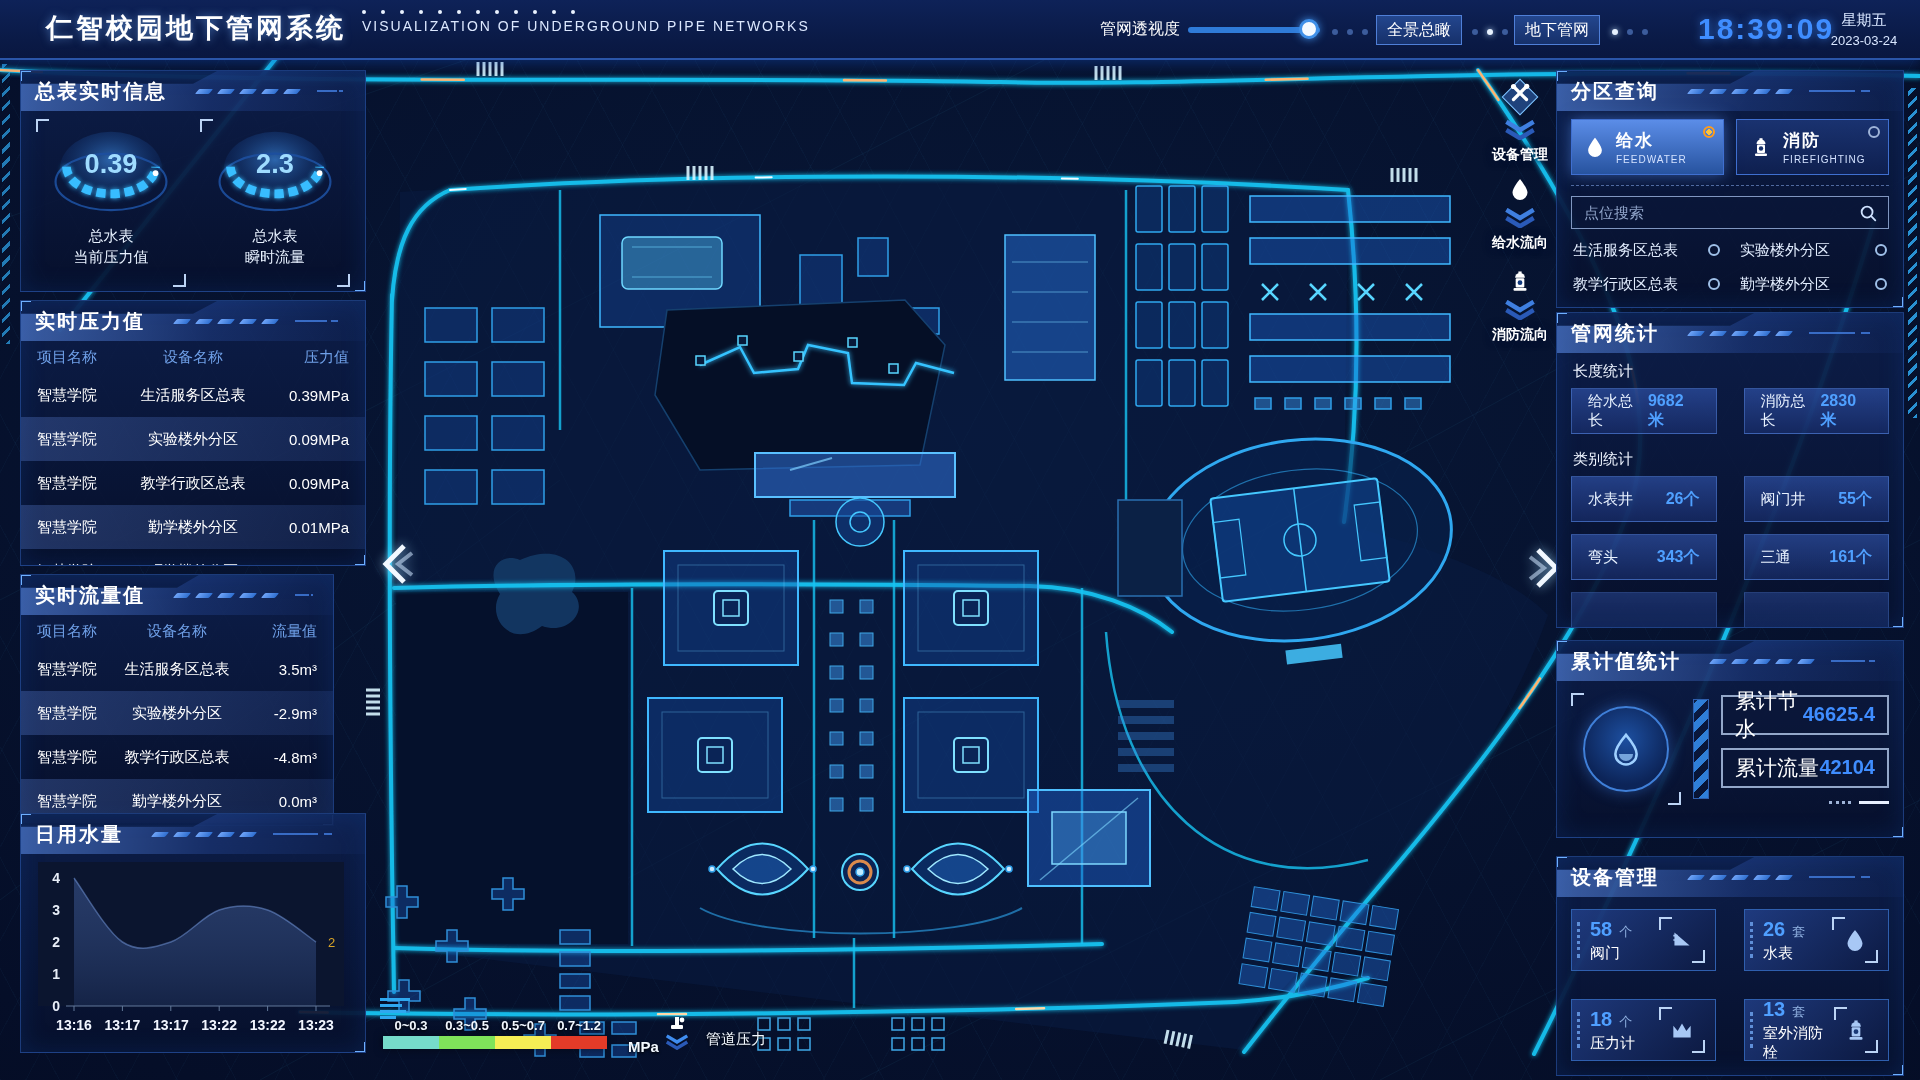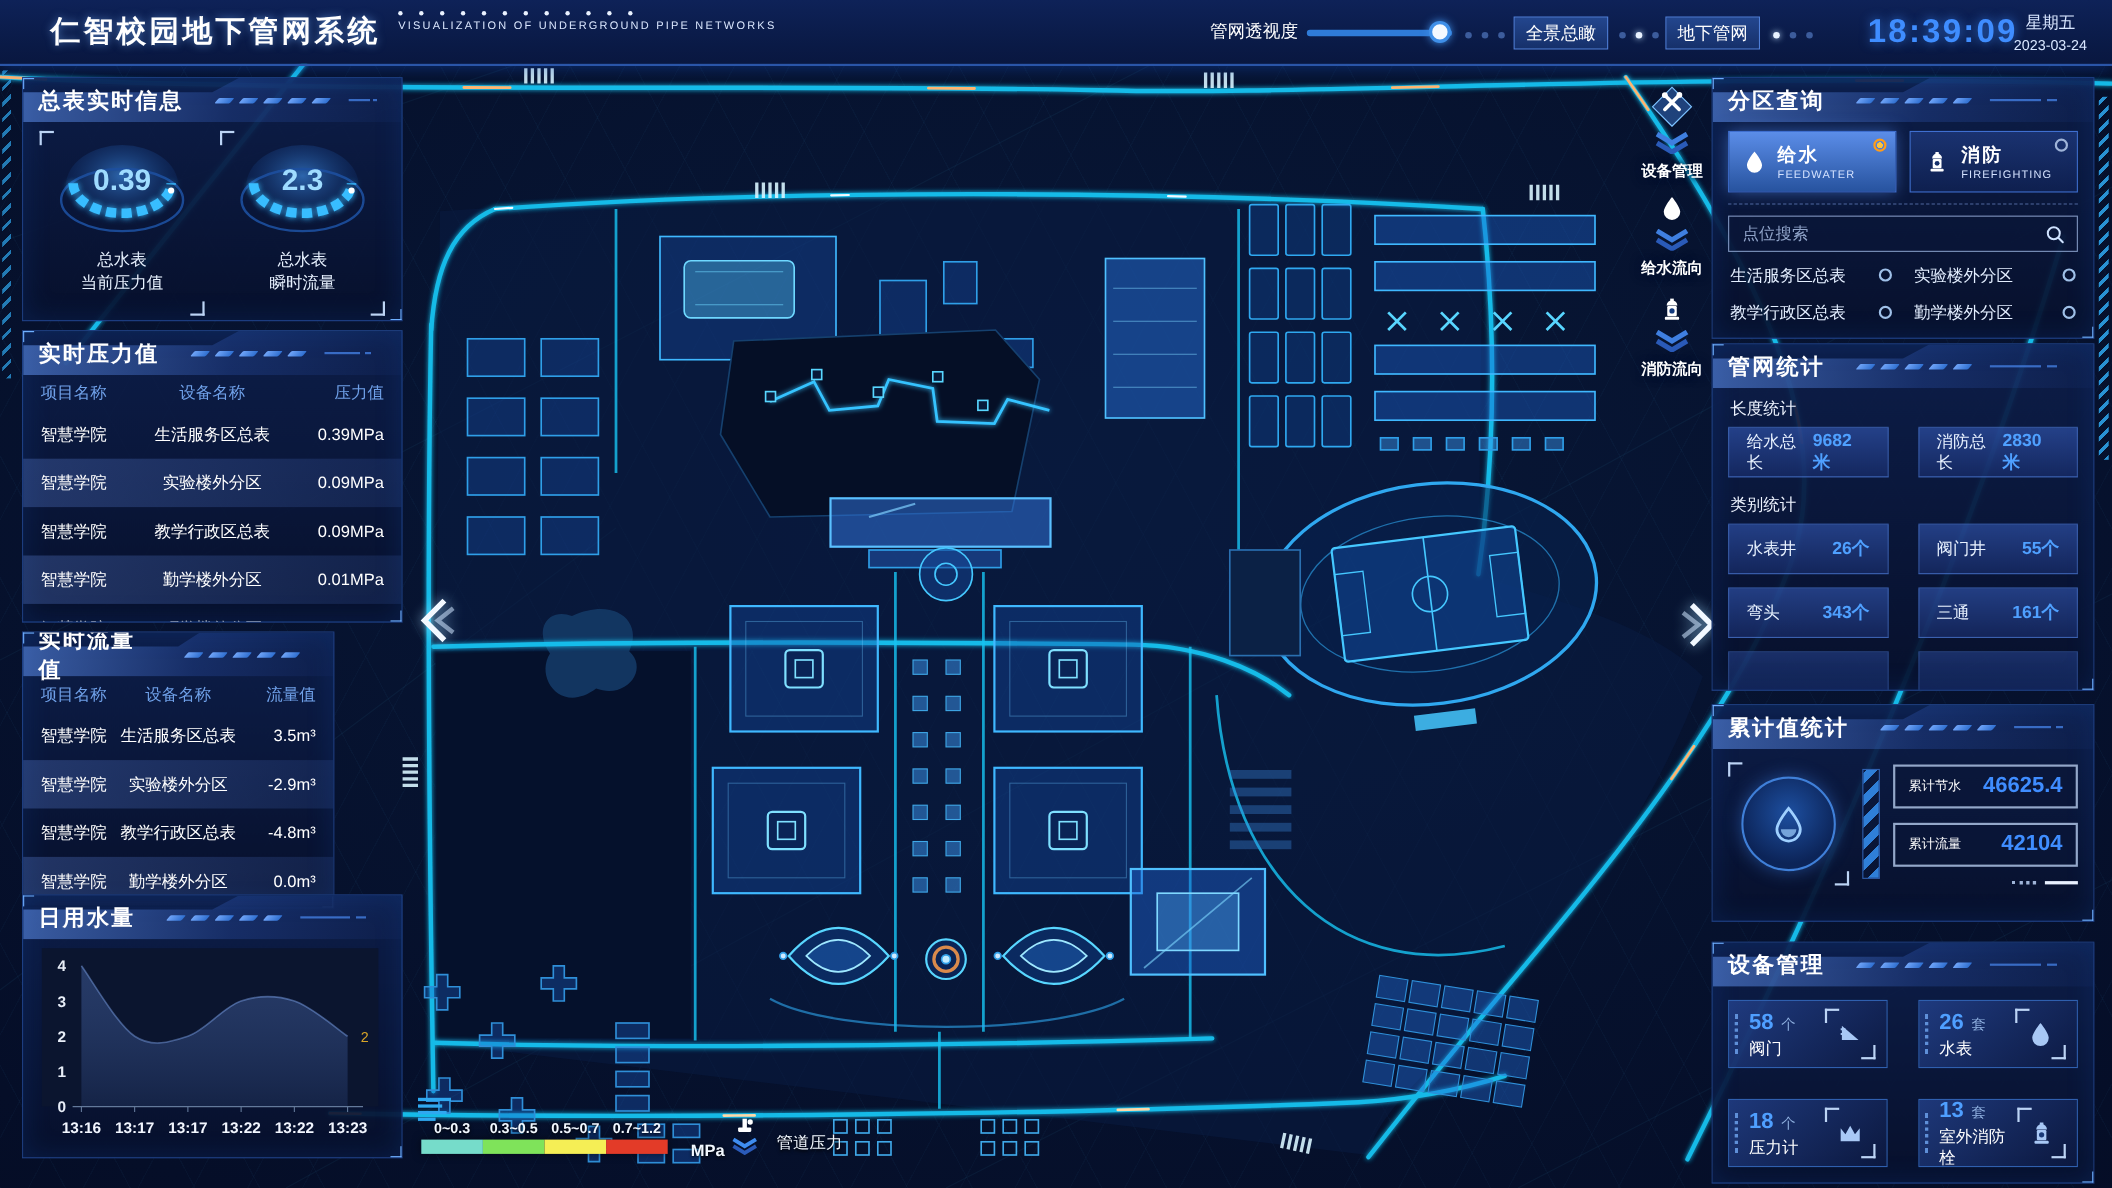--- a/index.html
+++ b/index.html
@@ -11,21 +11,21 @@
       radial-gradient(120% 120% at 50% 40%, #081838 0%, #050e28 60%, #03091d 100%);}
   
   #topbar{position:absolute;left:0;top:0;width:1920px;height:60px;z-index:6;
     background:linear-gradient(180deg,#0e2258 0%,#0a1a46 70%,#091740 100%);
     border-bottom:2px solid #2a55a8;box-shadow:0 2px 14px rgba(20,80,200,.45);}
   .title-wrap{position:absolute;left:46px;top:10px;display:flex;align-items:flex-start;gap:16px;}
   .app-title{color:#fff;font-size:27px;font-weight:bold;letter-spacing:3px;text-shadow:0 0 8px rgba(120,180,255,.6);}
   .sub-col{display:flex;flex-direction:column;gap:4px;padding-bottom:3px;}
   .dots-row{display:flex;gap:15px;}
   .dots-row i{width:4px;height:4px;border-radius:50%;background:#eaf2ff;}
-  .app-sub{color:#dce8ff;font-size:10px;letter-spacing:2px;}
+  .app-sub{color:#dce8ff;font-size:14px;letter-spacing:2px;}
   .hlabel{position:absolute;left:1100px;top:19px;color:#fff;font-size:16px;}
   .hslider{position:absolute;left:1188px;top:27px;width:132px;height:6px;border-radius:3px;background:#2f7bd8;}
   .hknob{position:absolute;top:-8px;width:20px;height:20px;margin-left:-10px;border-radius:50%;
     background:#f4f9ff;border:3px solid #3f8fe8;box-shadow:0 0 8px #3f8fe8;}
   .hdots{position:absolute;top:29px;display:flex;gap:9px;}
   .hdots i{width:6px;height:6px;border-radius:50%;background:#3c5c9c;}
   .hdots i.lit{background:#e8f2ff;box-shadow:0 0 6px #bfe0ff;}
   .hbtn{position:absolute;top:15px;height:30px;padding:0 10px;display:flex;align-items:center;
     background:linear-gradient(180deg,#23468e,#16306a);border:1px solid #4f7fd8;color:#fff;font-size:16px;cursor:pointer;}
   #htime{position:absolute;left:1698px;top:12px;width:118px;text-align:center;color:#3f8dff;
@@ -92,21 +92,21 @@
   
   .cum-wrap{display:flex;align-items:center;padding:12px 14px 0;}
   .cum-icon{position:relative;width:110px;height:112px;display:flex;align-items:center;justify-content:center;}
   .cum-circle{width:86px;height:86px;border-radius:50%;border:2px solid #3f7fd8;display:flex;align-items:center;justify-content:center;
     background:radial-gradient(circle at 50% 38%,#1d4fa0 0%,#0c2458 70%);box-shadow:0 0 16px rgba(60,130,240,.45);color:#9fd0ff;}
   .stripe{width:16px;height:100px;margin:0 12px;border:1px solid #2f5fae;
     background:repeating-linear-gradient(-45deg,#2f7fd8 0 7px,rgba(10,25,60,.25) 7px 14px);}
   .cum-col{flex:1;}
   .cum-box{height:40px;display:flex;align-items:center;justify-content:space-between;padding:0 12px;margin-bottom:13px;
     border:2px solid #93a7c9;background:rgba(10,22,55,.6);}
-  .cb-name{color:#fff;font-size:12px;}
+  .cb-name{color:#fff;font-size:21px;}
   .cb-val{color:#3f8dff;font-size:20px;font-weight:bold;}
   .cum-deco{display:flex;justify-content:flex-end;gap:8px;align-items:center;}
   .cum-deco .dd{width:22px;border-top:3px dotted #9fb4d8;}
   .cum-deco .dl{width:30px;border-top:3px solid #e8f0ff;}
   
   .eq-grid{display:grid;grid-template-columns:1fr 1fr;gap:28px;padding:12px 14px 0;}
   .eq-card{position:relative;height:62px;display:flex;align-items:center;justify-content:space-between;padding:0 10px 0 18px;cursor:pointer;
     border:1px solid #2f5fae;background:linear-gradient(135deg,rgba(44,80,168,.6),rgba(14,28,72,.65));}
   .eq-card::before{content:"";position:absolute;left:5px;top:12px;bottom:12px;border-left:3px dotted #5f8fd8;}
   .eq-count{color:#4f9fff;font-size:20px;font-weight:bold;}
@@ -669,21 +669,21 @@
           <span class="c2">0.01MPa</span>
         </div>
         <div class="t-row">
           <span>智慧学院</span>
           <span class="c1">砺学楼外分区</span>
           <span class="c2">0.00MPa</span>
         </div>
       </div>
   </section>
 
-  <section class="panel" style="left:20px;top:574px;width:284px;height:252px">
+  <section class="panel" style="left:20px;top:574px;width:314px;height:252px">
     <div class="p-head">
       <span class="p-title">实时流量值</span>
       <span class="slashes">
           <i></i>
           <i></i>
           <i></i>
           <i></i>
           <i></i>
         </span>
         <span class="p-line"></span>

